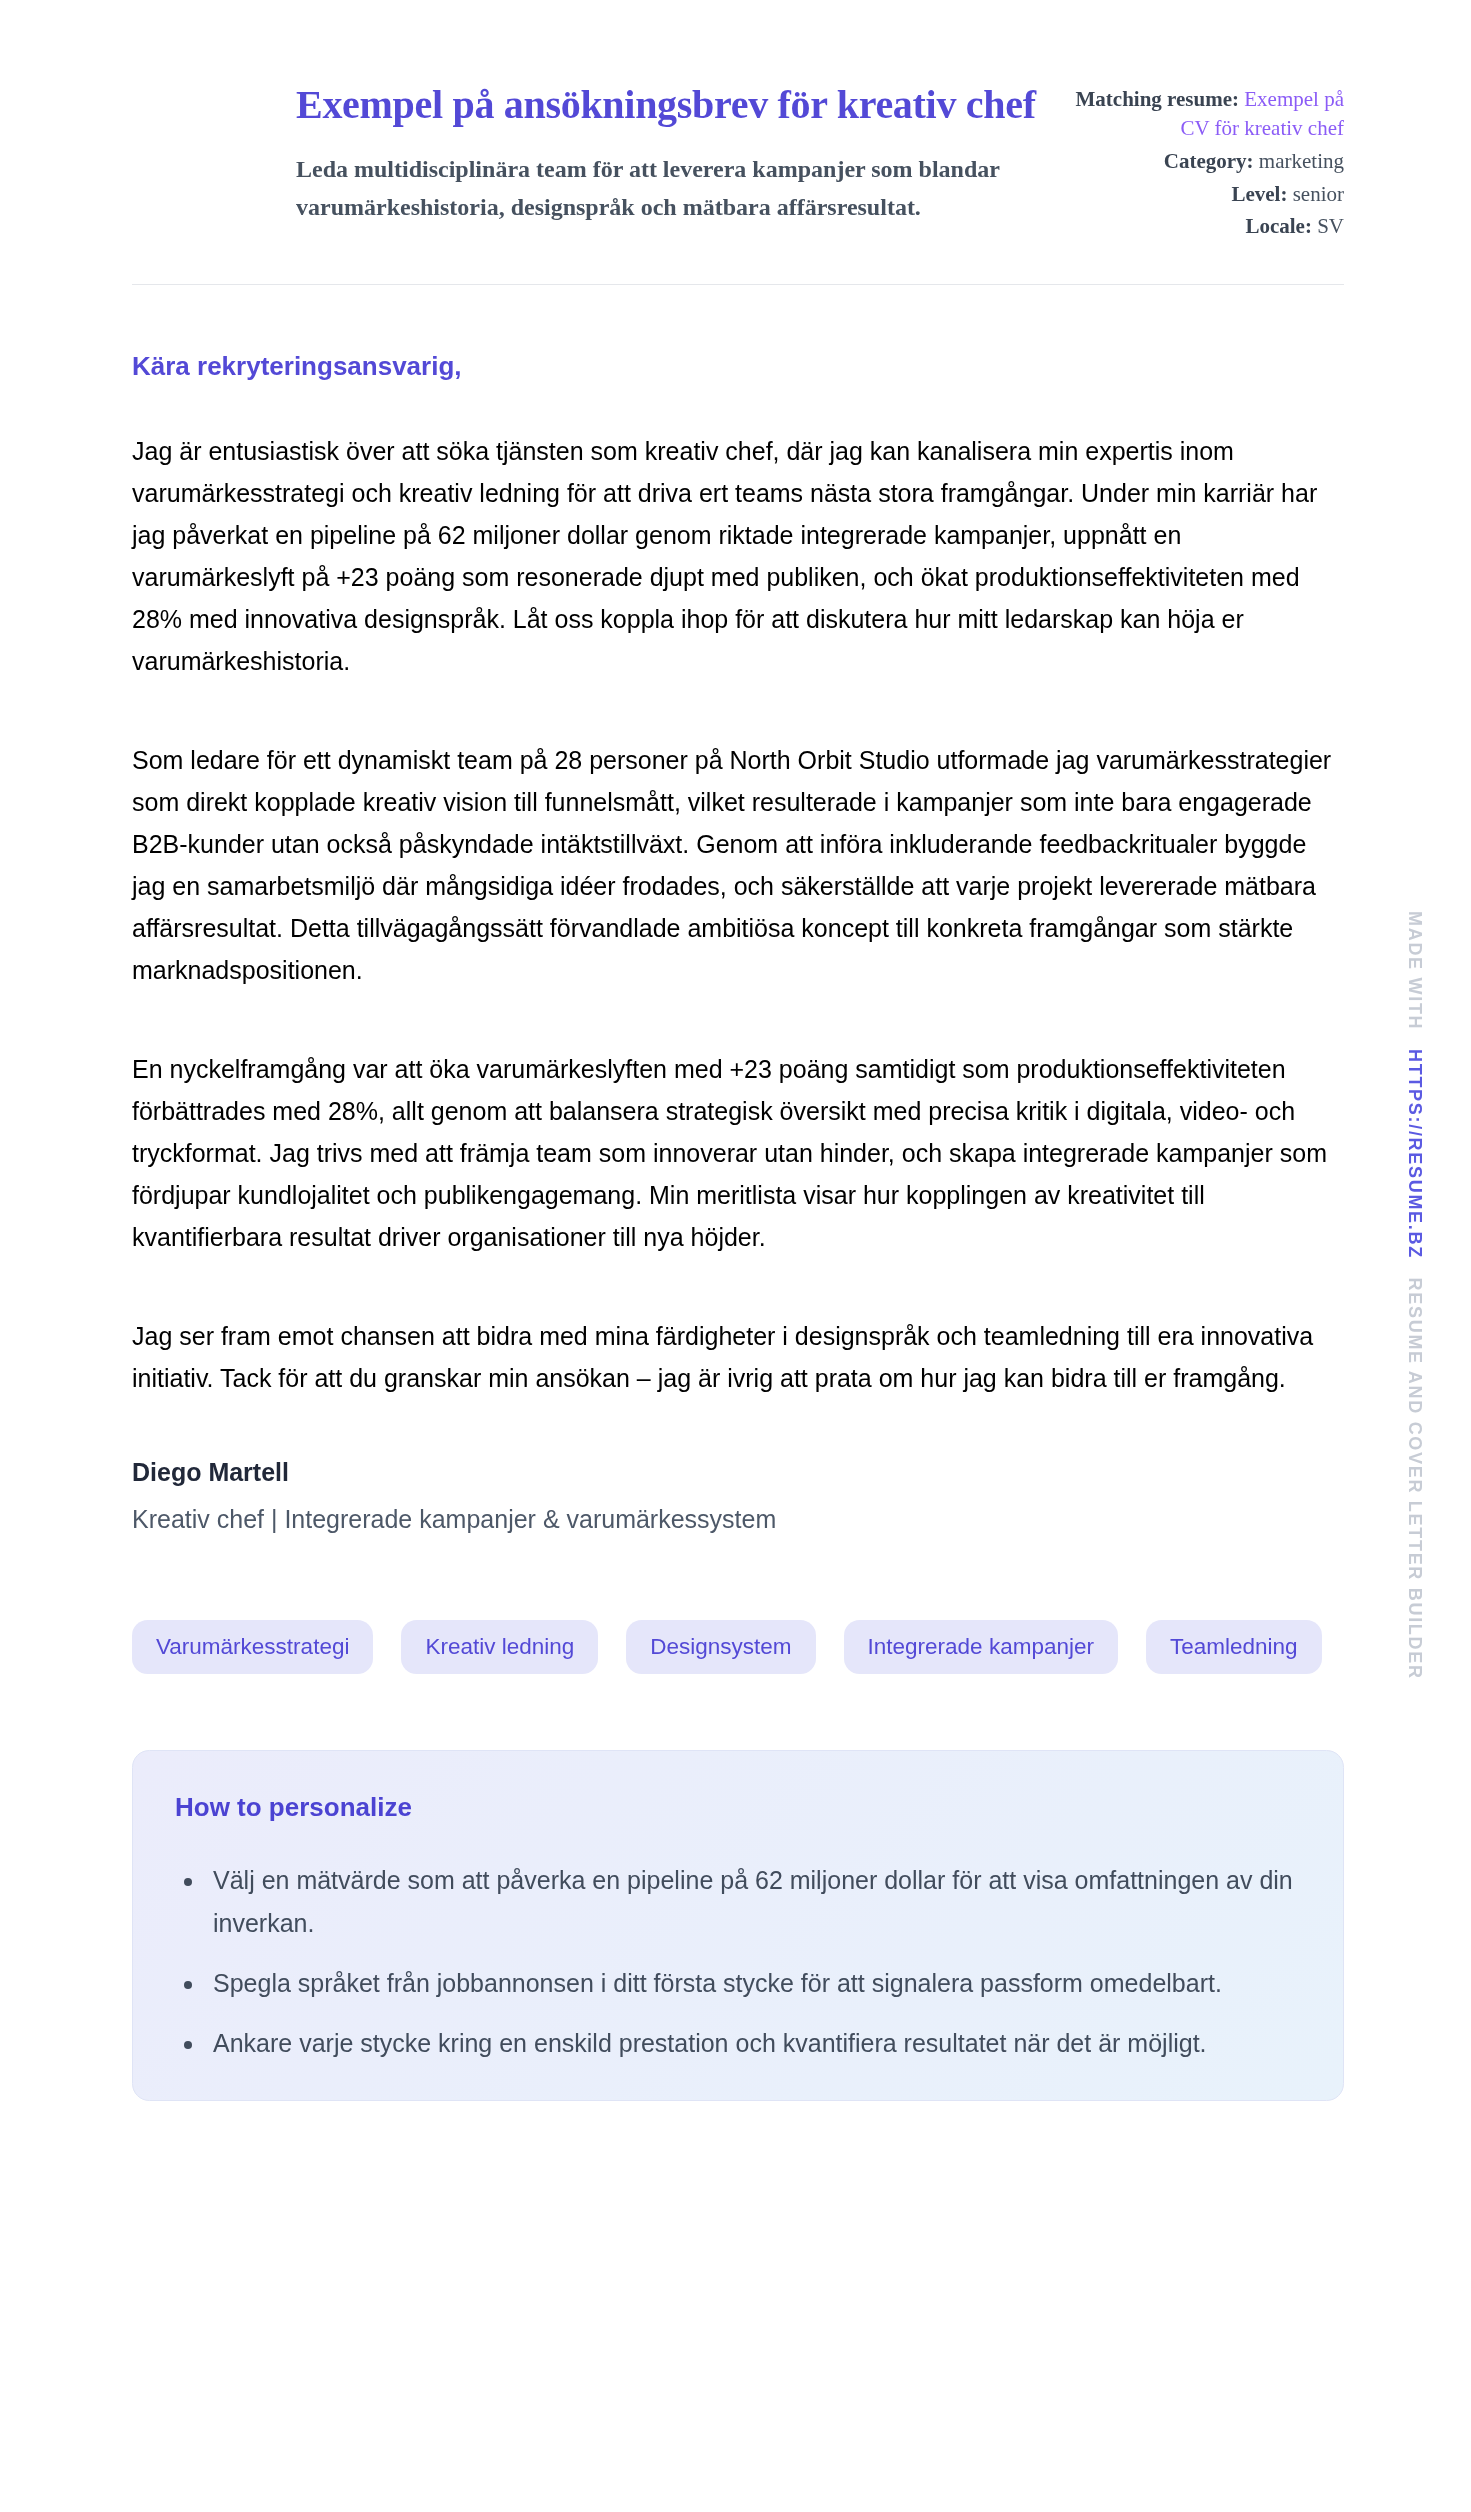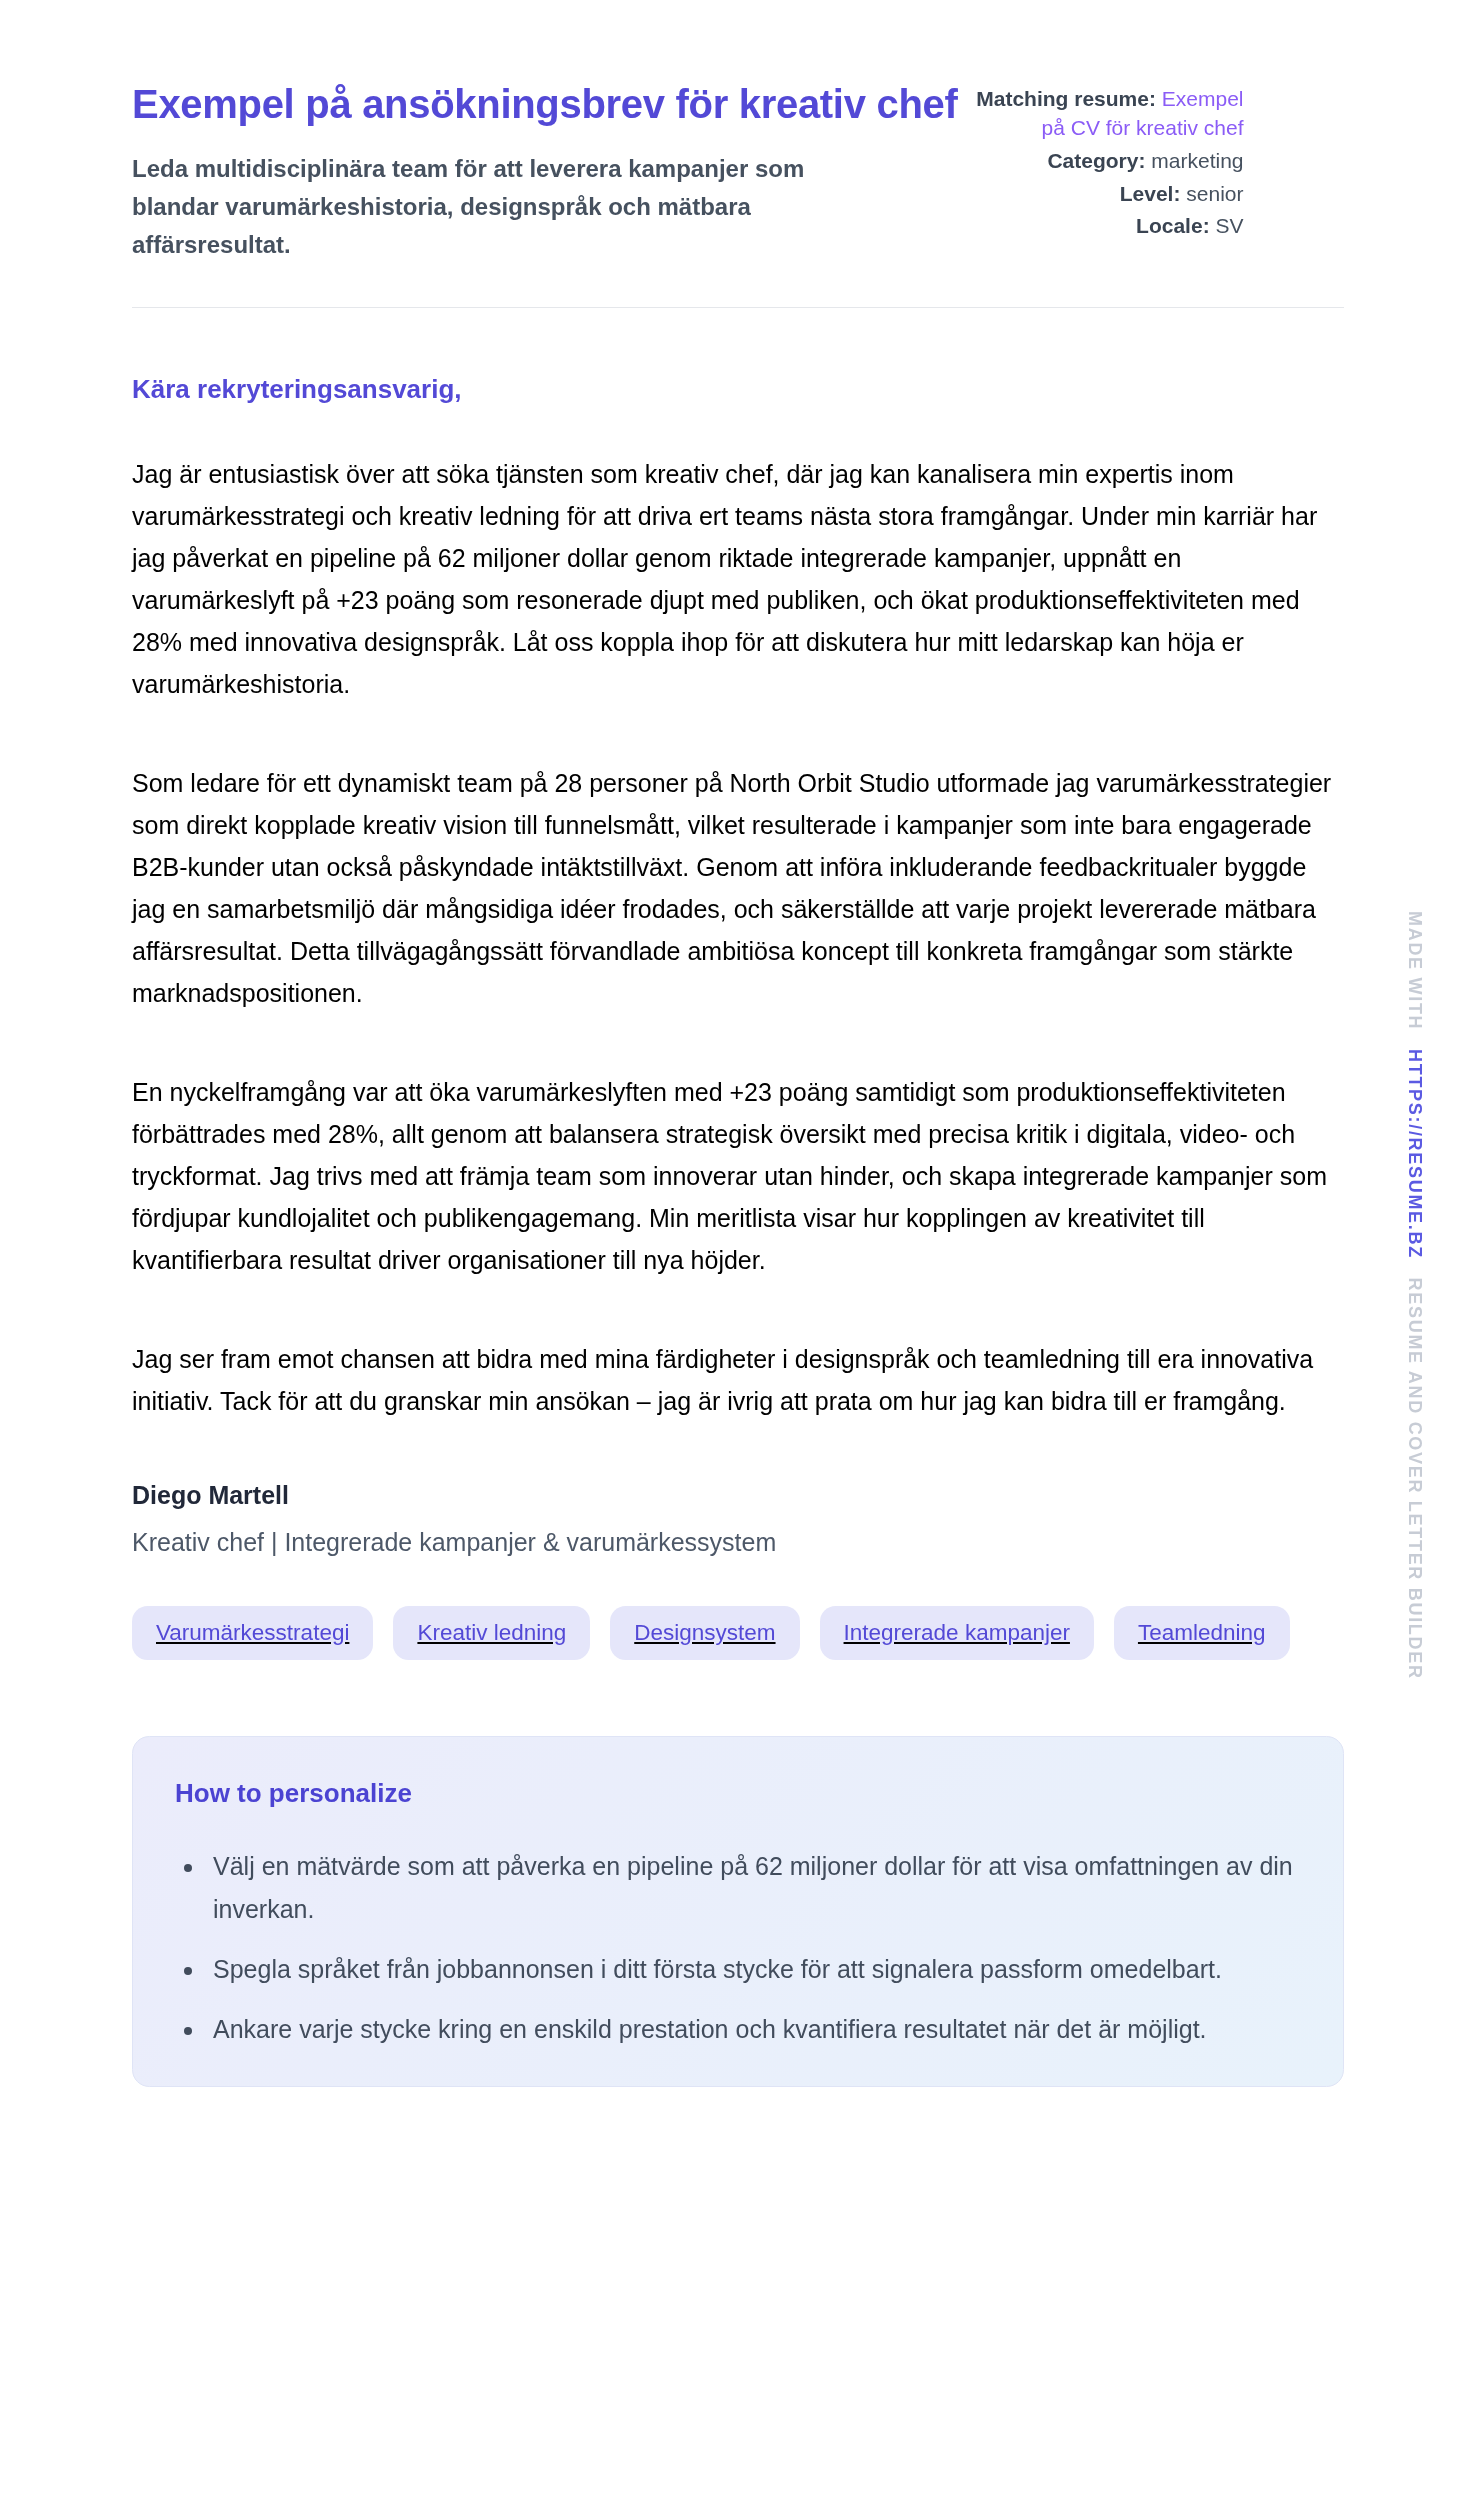--- a/index.html
+++ b/index.html
@@ -7,21 +7,21 @@
     position: relative;
     width: 1472px;
     height: 2512px;
     background: #ffffff;
     font-family: "Liberation Sans", sans-serif;
     overflow: hidden;
   }
   .content { position: absolute; left: 132px; top: 0; width: 1212px; }
 
   
-  .header { display: flex; justify-content: flex-start; align-items: flex-start; padding-top: 80px; }
+  .header { display: flex; justify-content: flex-end; align-items: flex-start; padding-top: 80px; font-family: Liberation Serif, serif; }
   .title {
     margin: 0; max-width: 918px;
     font-size: 40px; line-height: 49px; font-weight: 700;
     color: #5349d6; letter-spacing: -0.3px;
   }
   .subtitle {
     margin: 21px 0 0; max-width: 762px;
     font-size: 24px; line-height: 38px; font-weight: 700;
     color: #46515f;
   }
@@ -38,21 +38,21 @@
 
   
   .greeting { margin-top: 66px; font-size: 26px; font-weight: 700; color: #5349d6; }
   .para { margin: 48px 0 0; font-size: 25px; line-height: 42px; color: #000000; }
   .para + .para { margin-top: 57px; }
 
   .signature-name { margin-top: 58px; font-size: 25px; line-height: 31px; font-weight: 700; color: #212839; }
   .signature-role { margin-top: 15.6px; font-size: 25px; line-height: 31px; color: #4d5868; }
 
   
-  .tags { margin-top: 48px; display: flex; flex-wrap: wrap; gap: 20px; text-decoration: underline; }
+  .tags { margin-top: 85px; display: flex; flex-wrap: wrap; gap: 28px; }
   .tag {
     background: #e5e6fa; color: #5349d6;
     font-size: 22.5px; line-height: 26px; font-weight: 500;
     padding: 14px 24px; border-radius: 15.6px; white-space: nowrap;
   }
 
   
   .personalize {
     margin-top: 76px; box-sizing: border-box;
     border: 1.7px solid #dfe4f6; border-radius: 17.3px;

